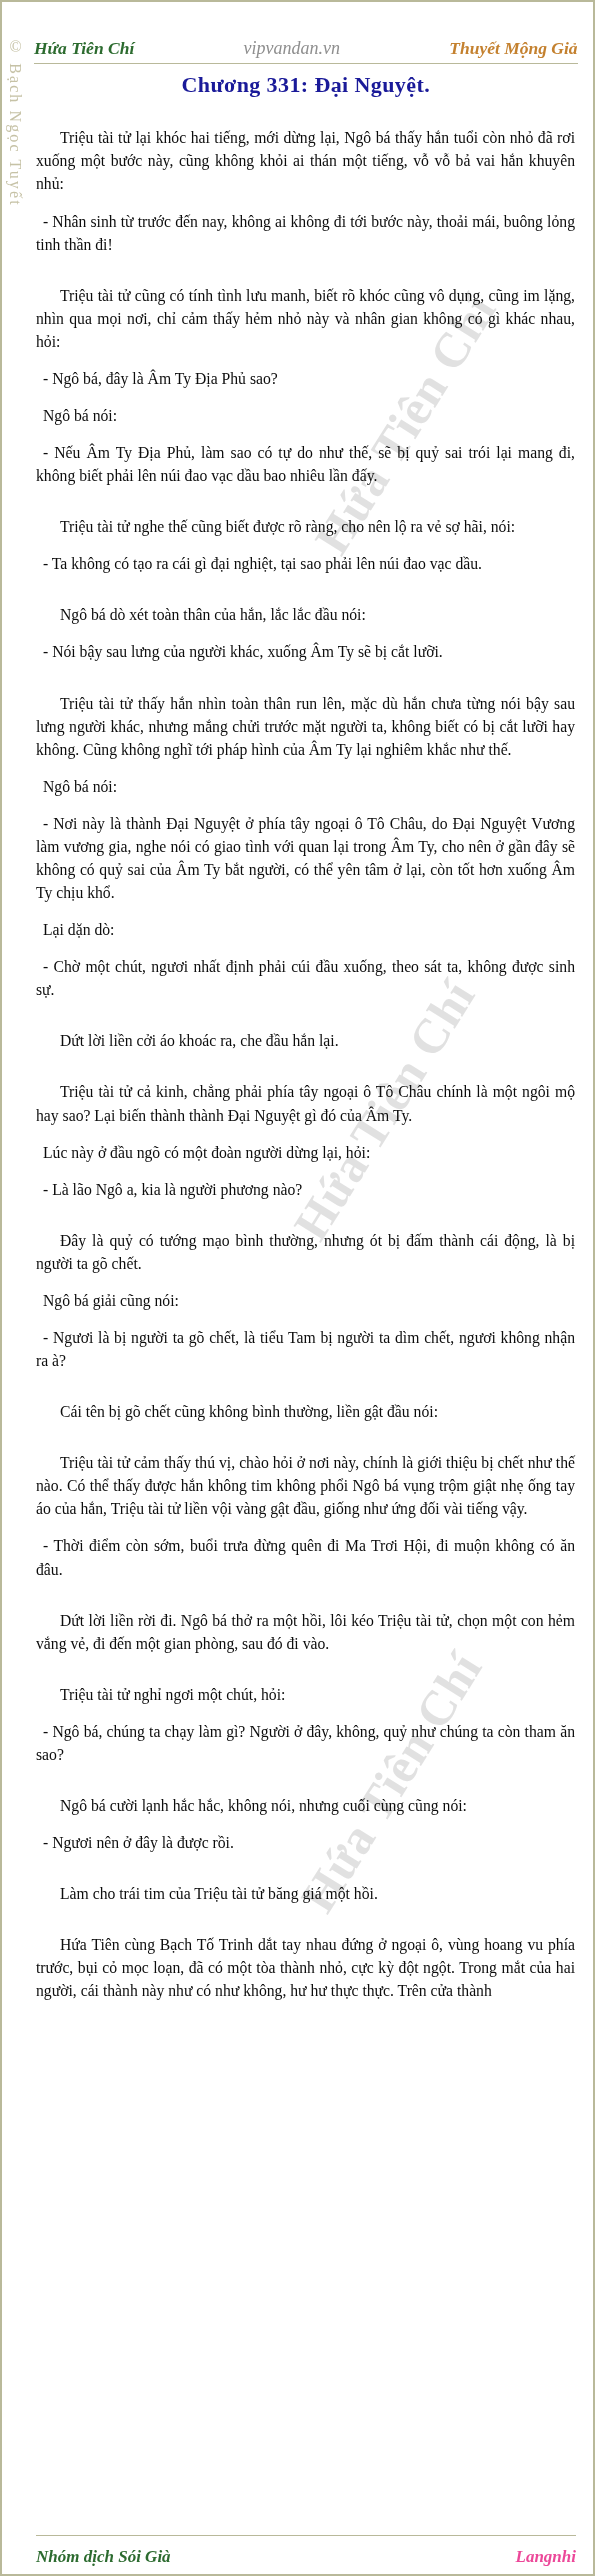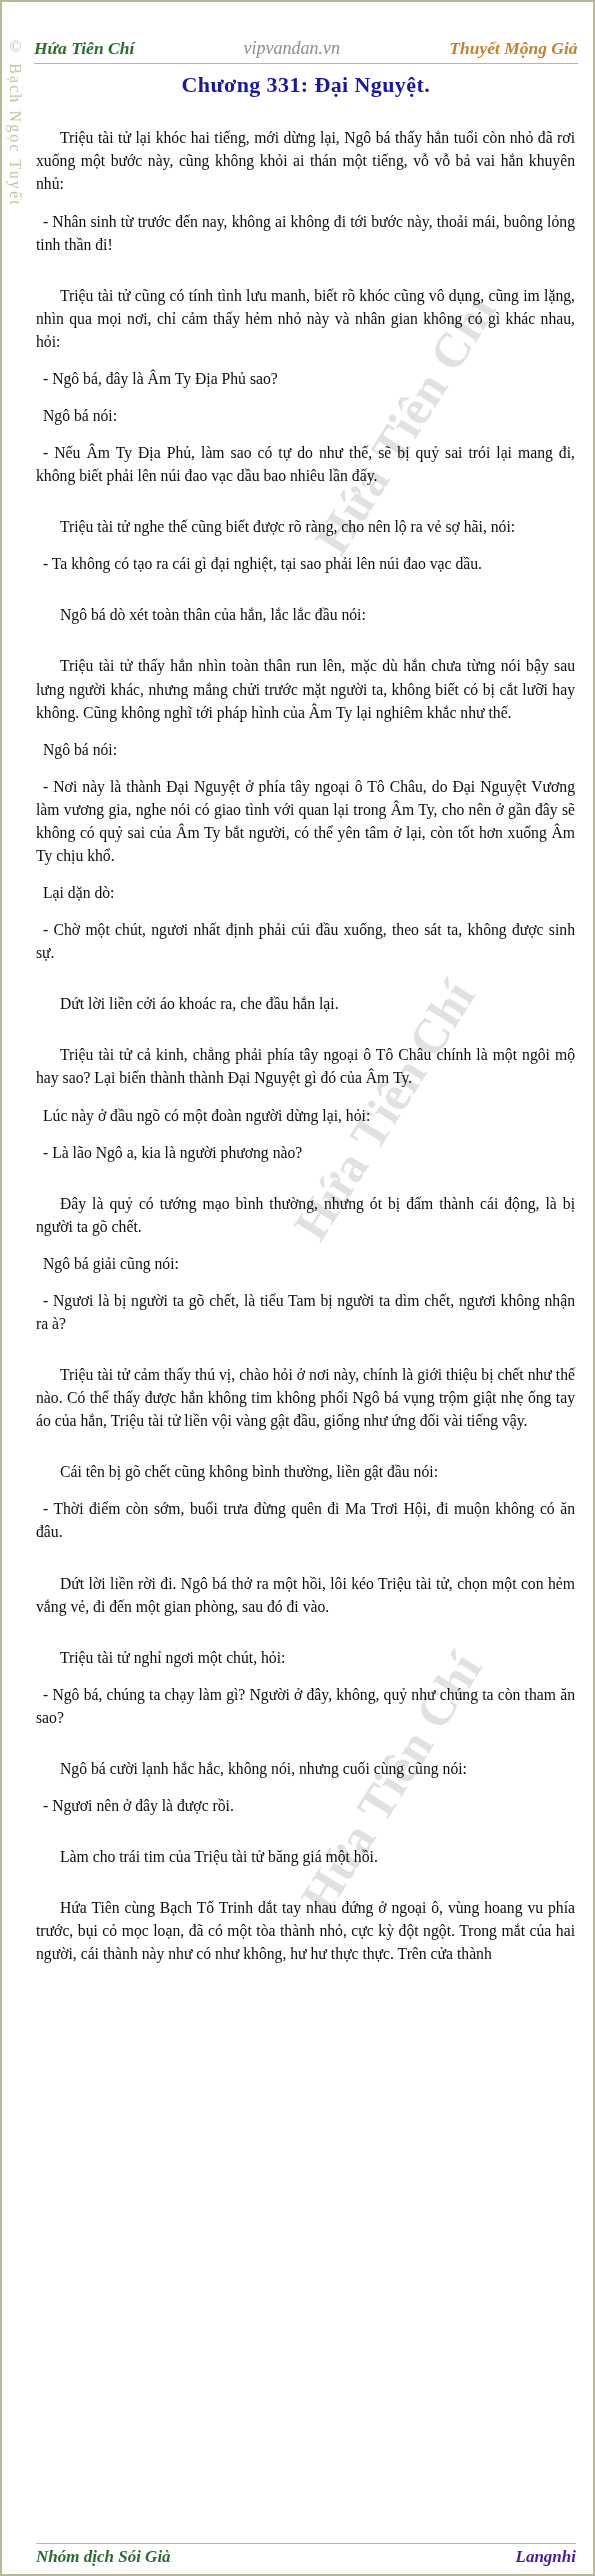--- a/index.html
+++ b/index.html
@@ -103,31 +103,31 @@
   .body-text p.indent { text-indent: 24px; margin-top: 28px; }
   .body-text p.flush  { text-indent: 7px; }
 
   
   .footer {
     position: absolute;
     left: 34px;
     right: 17px;
     bottom: 7px;
     z-index: 3;
-    padding-top: 3px;
+    padding-top: 11px;
     border-top: 1.4px solid #b9b99a;
     display: flex;
     align-items: baseline;
     justify-content: space-between;
     font-style: italic;
     font-weight: bold;
     font-size: 17px;
   }
   .ftr-left  { color: #2c6b2f; }
-  .ftr-right { color: #4c1d95; }
+  .ftr-right { color: #ec4899; }
 </style>
 </head>
 <body>
 
 <div id="page">
 
   <div class="wm-layer">
     <div class="wm wm-a">Hứa Tiên Chí</div>
     <div class="wm wm-b">Hứa Tiên Chí</div>
     <div class="wm wm-c">Hứa Tiên Chí</div>
@@ -146,34 +146,35 @@
   <div class="body-text">
       <p class="indent">Triệu tài tử lại khóc hai tiếng, mới dừng lại, Ngô bá thấy hắn tuổi còn nhỏ đã rơi xuống một bước này, cũng không khỏi ai thán một tiếng, vỗ vỗ bả vai hắn khuyên nhủ:</p>
       <p class="flush">- Nhân sinh từ trước đến nay, không ai không đi tới bước này, thoải mái, buông lỏng tinh thần đi!</p>
       <p class="indent">Triệu tài tử cũng có tính tình lưu manh, biết rõ khóc cũng vô dụng, cũng im lặng, nhìn qua mọi nơi, chỉ cảm thấy hẻm nhỏ này và nhân gian không có gì khác nhau, hỏi:</p>
       <p class="flush">- Ngô bá, đây là Âm Ty Địa Phủ sao?</p>
       <p class="flush">Ngô bá nói:</p>
       <p class="flush">- Nếu Âm Ty Địa Phủ, làm sao có tự do như thế, sẽ bị quỷ sai trói lại mang đi, không biết phải lên núi đao vạc dầu bao nhiêu lần đấy.</p>
       <p class="indent">Triệu tài tử nghe thế cũng biết được rõ ràng, cho nên lộ ra vẻ sợ hãi, nói:</p>
       <p class="flush">- Ta không có tạo ra cái gì đại nghiệt, tại sao phải lên núi đao vạc dầu.</p>
       <p class="indent">Ngô bá dò xét toàn thân của hắn, lắc lắc đầu nói:</p>
+      <p class="flush">- Nói bậy sau lưng của người khác, xuống Âm Ty sẽ bị cắt lưỡi.</p>
       <p class="indent">Triệu tài tử thấy hắn nhìn toàn thân run lên, mặc dù hắn chưa từng nói bậy sau lưng người khác, nhưng mắng chửi trước mặt người ta, không biết có bị cắt lưỡi hay không. Cũng không nghĩ tới pháp hình của Âm Ty lại nghiêm khắc như thế.</p>
       <p class="flush">Ngô bá nói:</p>
       <p class="flush">- Nơi này là thành Đại Nguyệt ở phía tây ngoại ô Tô Châu, do Đại Nguyệt Vương làm vương gia, nghe nói có giao tình với quan lại trong Âm Ty, cho nên ở gần đây sẽ không có quỷ sai của Âm Ty bắt người, có thể yên tâm ở lại, còn tốt hơn xuống Âm Ty chịu khổ.</p>
       <p class="flush">Lại dặn dò:</p>
       <p class="flush">- Chờ một chút, ngươi nhất định phải cúi đầu xuống, theo sát ta, không được sinh sự.</p>
       <p class="indent">Dứt lời liền cởi áo khoác ra, che đầu hắn lại.</p>
       <p class="indent">Triệu tài tử cả kinh, chẳng phải phía tây ngoại ô Tô Châu chính là một ngôi mộ hay sao? Lại biến thành thành Đại Nguyệt gì đó của Âm Ty.</p>
       <p class="flush">Lúc này ở đầu ngõ có một đoàn người dừng lại, hỏi:</p>
       <p class="flush">- Là lão Ngô a, kia là người phương nào?</p>
       <p class="indent">Đây là quỷ có tướng mạo bình thường, nhưng ót bị đấm thành cái động, là bị người ta gõ chết.</p>
       <p class="flush">Ngô bá giải cũng nói:</p>
       <p class="flush">- Ngươi là bị người ta gõ chết, là tiểu Tam bị người ta dìm chết, ngươi không nhận ra à?</p>
+      <p class="indent">Cái tên bị gõ chết cũng không bình thường, liền gật đầu nói:</p>
       <p class="indent">Triệu tài tử cảm thấy thú vị, chào hỏi ở nơi này, chính là giới thiệu bị chết như thế nào. Có thể thấy được hắn không tim không phổi Ngô bá vụng trộm giật nhẹ ống tay áo của hắn, Triệu tài tử liền vội vàng gật đầu, giống như ứng đối vài tiếng vậy.</p>
-      <p class="indent">Cái tên bị gõ chết cũng không bình thường, liền gật đầu nói:</p>
       <p class="flush">- Thời điểm còn sớm, buổi trưa đừng quên đi Ma Trơi Hội, đi muộn không có ăn đâu.</p>
       <p class="indent">Dứt lời liền rời đi. Ngô bá thở ra một hồi, lôi kéo Triệu tài tử, chọn một con hẻm vắng vẻ, đi đến một gian phòng, sau đó đi vào.</p>
       <p class="indent">Triệu tài tử nghỉ ngơi một chút, hỏi:</p>
       <p class="flush">- Ngô bá, chúng ta chạy làm gì? Người ở đây, không, quỷ như chúng ta còn tham ăn sao?</p>
       <p class="indent">Ngô bá cười lạnh hắc hắc, không nói, nhưng cuối cùng cũng nói:</p>
       <p class="flush">- Ngươi nên ở đây là được rồi.</p>
       <p class="indent">Làm cho trái tim của Triệu tài tử băng giá một hồi.</p>
       <p class="indent">Hứa Tiên cùng Bạch Tố Trinh dắt tay nhau đứng ở ngoại ô, vùng hoang vu phía trước, bụi cỏ mọc loạn, đã có một tòa thành nhỏ, cực kỳ đột ngột. Trong mắt của hai người, cái thành này như có như không, hư hư thực thực. Trên cửa thành</p>
     </div>
 

